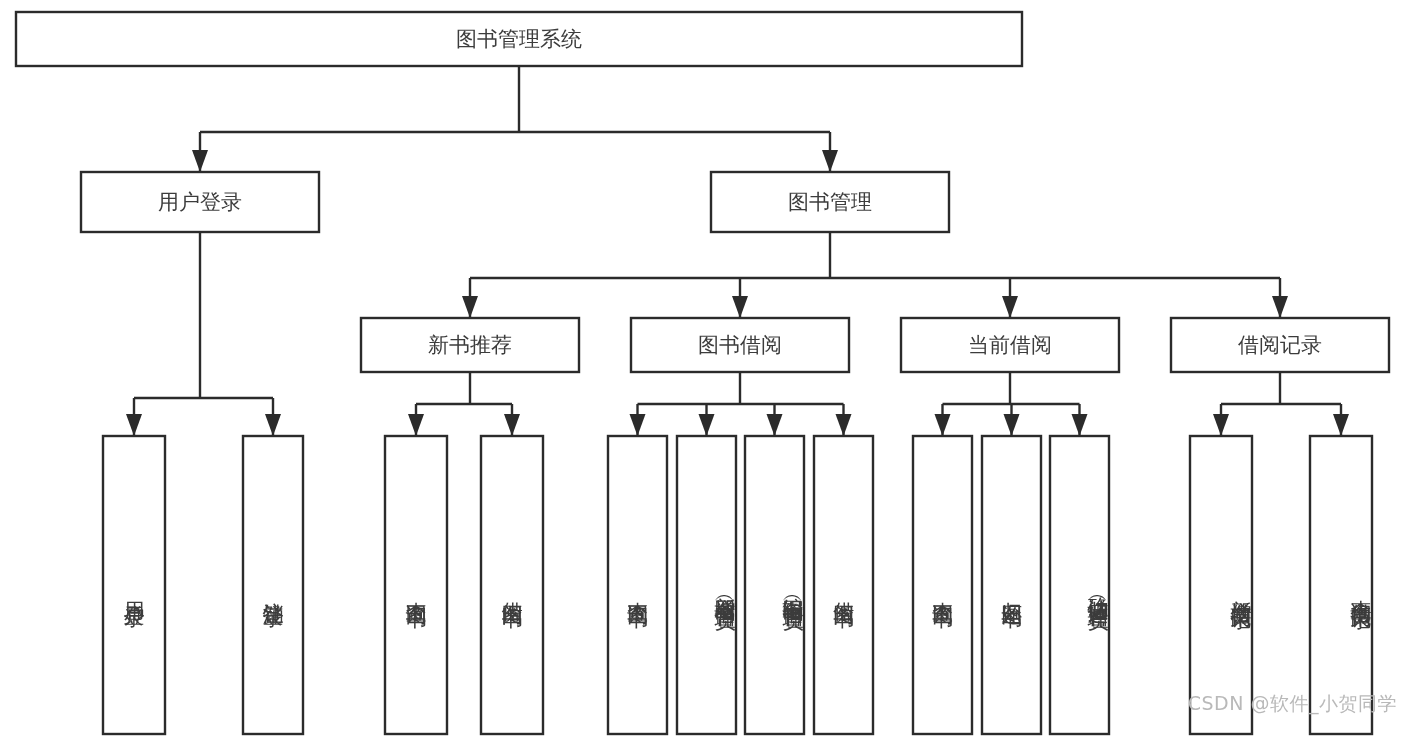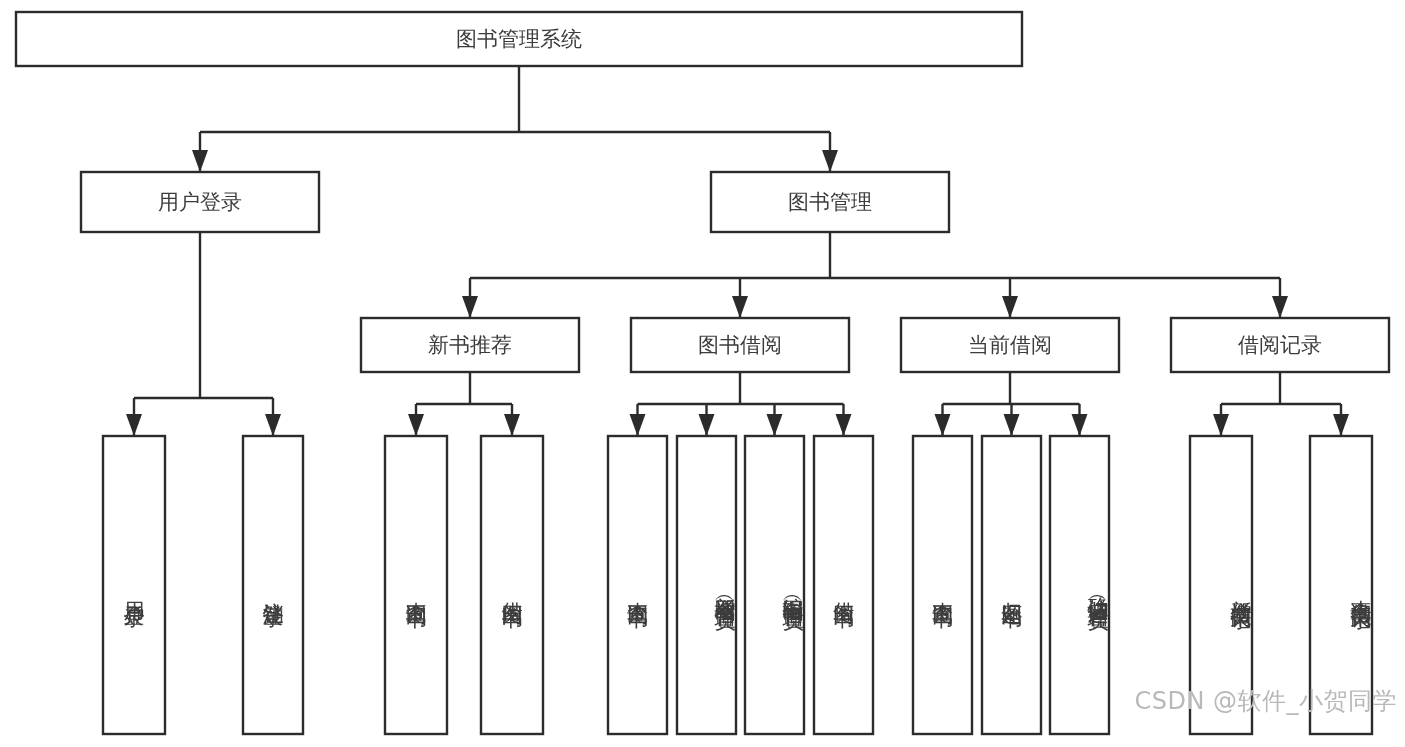--- a/index.html
+++ b/index.html
@@ -63,21 +63,21 @@
     align-items: flex-start;
     justify-content: center;
     pointer-events: none;
     white-space: nowrap;
   }
   .watermark {
     position: absolute;
     right: 8px;
     bottom: 6px;
     font-family: "DejaVu Sans", "Liberation Sans", sans-serif;
-    font-size: 24px;
+    font-size: 19px;
     color: #b9b9b9;
     letter-spacing: 0.5px;
     user-select: none;
   }
 </style>
 </head>
 <body>
 
 <div id="diagram-root">
 

